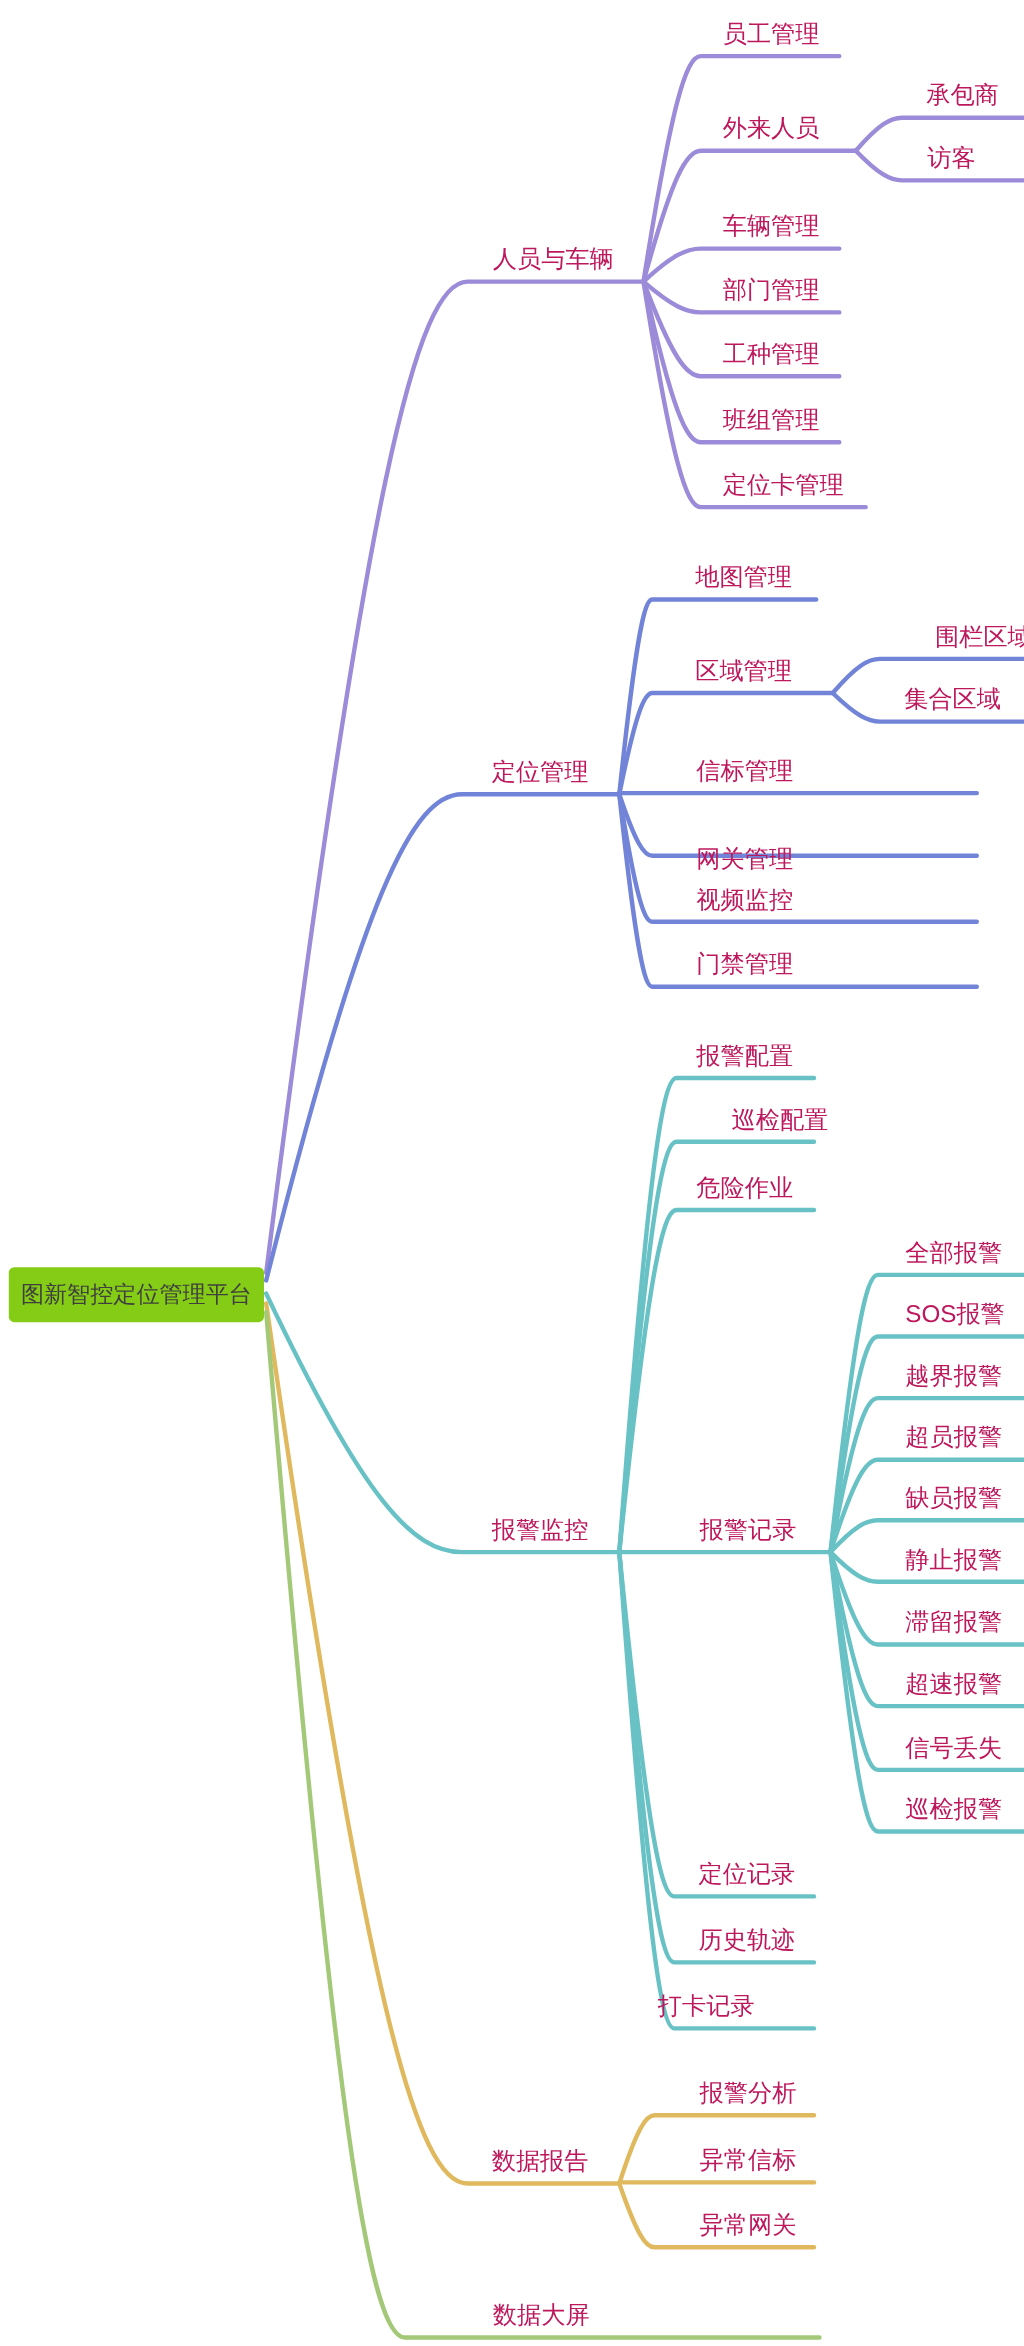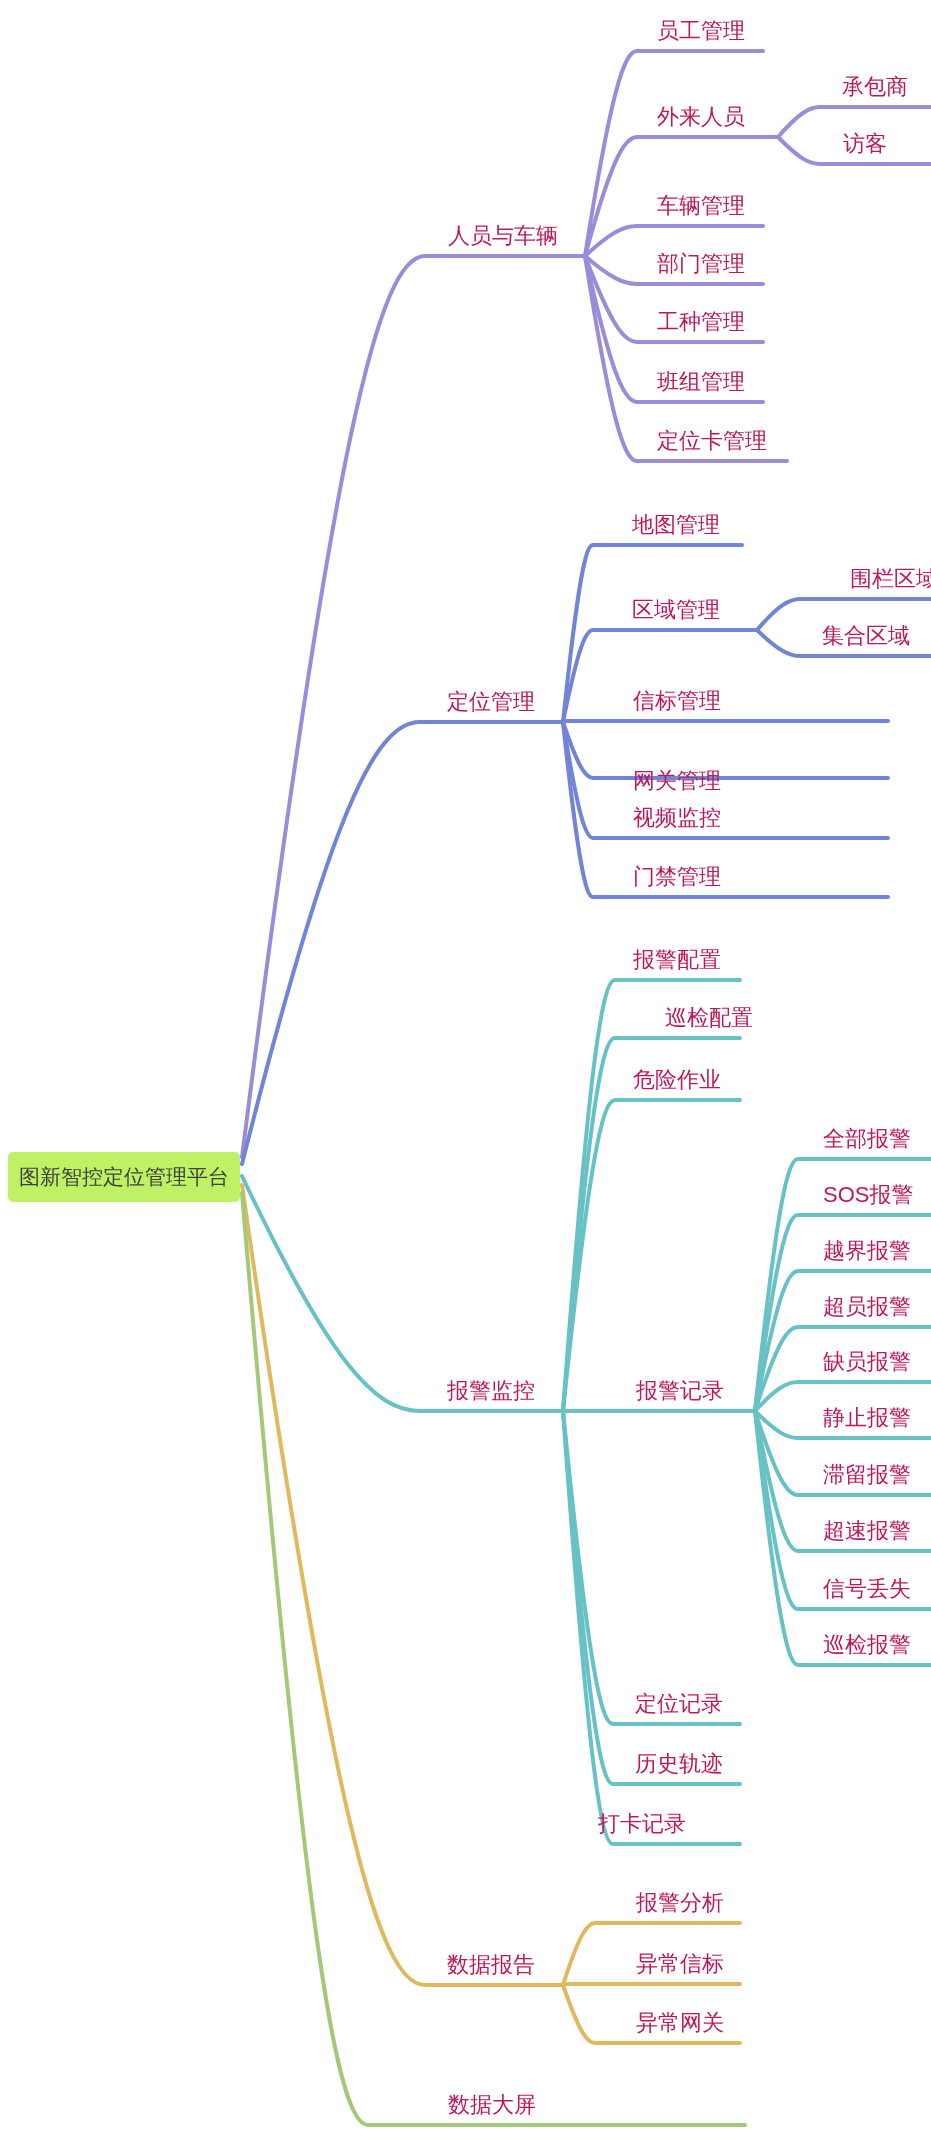--- a/index.html
+++ b/index.html
@@ -7,21 +7,21 @@
     position:relative;width:931px;height:2133px;background:#ffffff;overflow:hidden;
     font-family:"Liberation Sans","DejaVu Sans",sans-serif;
   }
   .stage svg{position:absolute;left:0;top:0;}
   .lbl{
     position:absolute;font-size:22px;line-height:24px;color:#be185d;
     white-space:nowrap;cursor:default;
   }
   .root-box{
     position:absolute;left:8px;top:1152px;width:232px;height:50px;
-    background:#bef264;border-radius:5px;display:flex;align-items:center;
+    background:#84cc16;border-radius:5px;display:flex;align-items:center;
     justify-content:center;font-size:21px;color:#3f3f3f;white-space:nowrap;
   }
 </style>
 </head>
 <body>
 
 <div class="stage">
   <svg id="wires" width="931" height="2133" viewBox="0 0 931 2133">
       <path d="M 242 1157 C 333.5 436.19999999999993 379.25 256 425 256 L 585 256" fill="none" stroke="#9b8bd8" stroke-width="4" stroke-linecap="round"></path>
       <path d="M 585 256 C 611 92 624 51 637 51 L 763 51" fill="none" stroke="#9b8bd8" stroke-width="4" stroke-linecap="round"></path>

